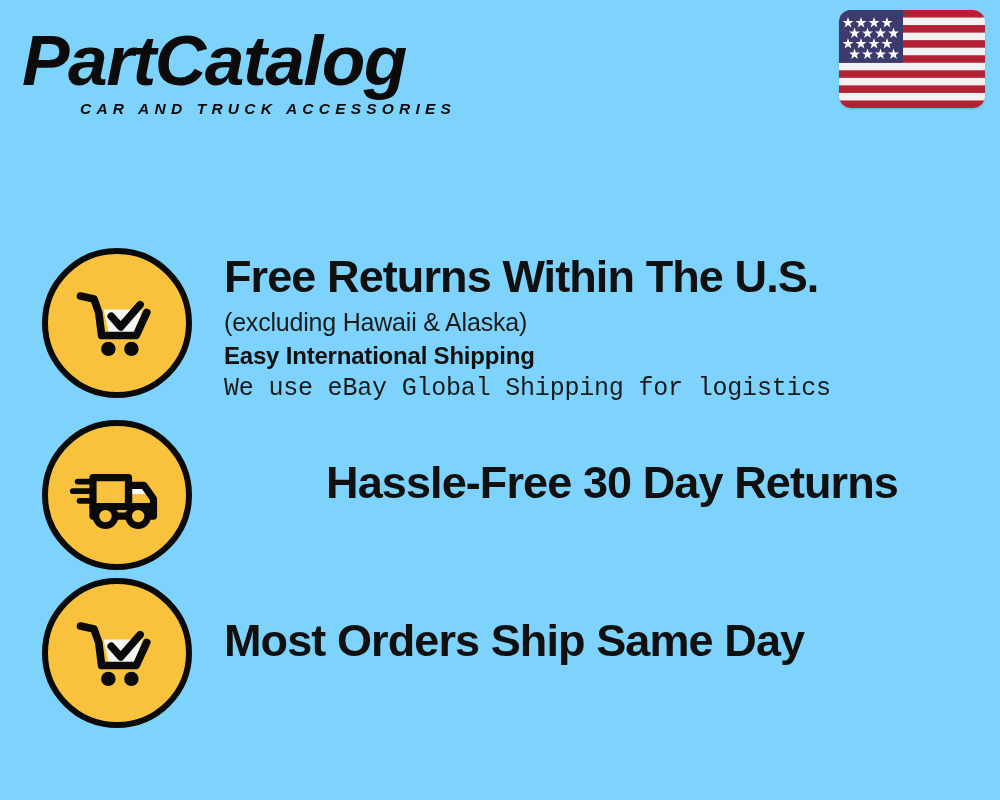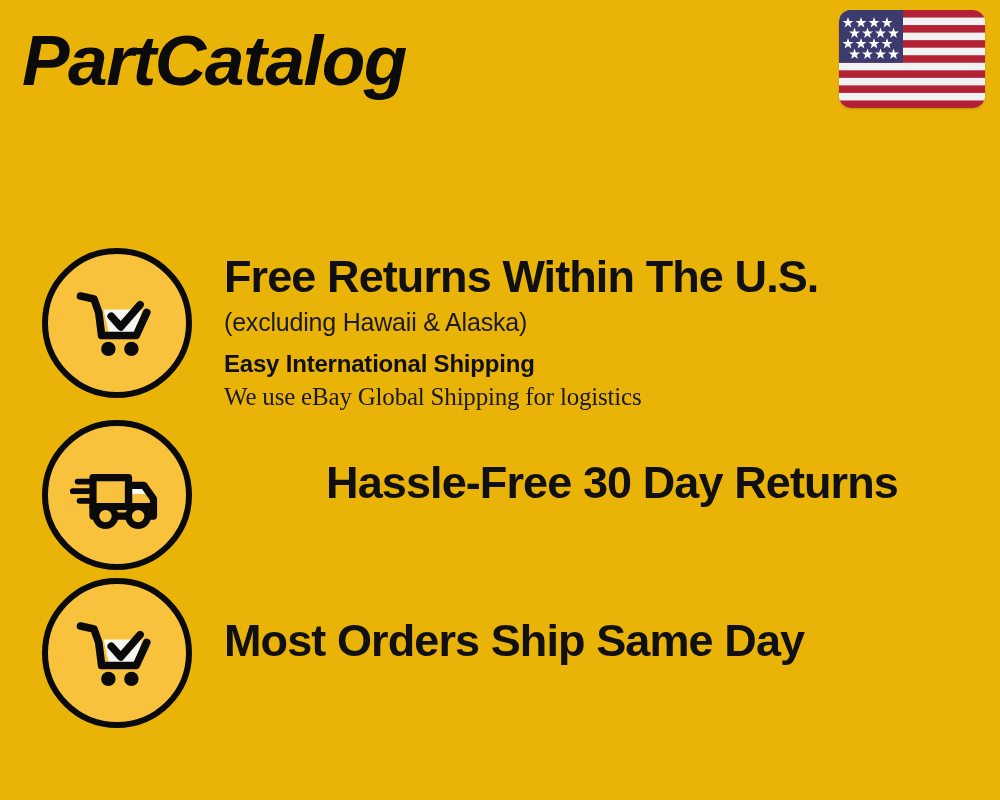--- a/index.html
+++ b/index.html
@@ -7,21 +7,21 @@
     width: 1000px;
     height: 800px;
     background: #ffffff;
     font-family: "Liberation Sans", sans-serif;
     overflow: hidden;
   }
   .page {
     position: relative;
     width: 1000px;
     height: 800px;
-    background: #eab308;
+    background: #7dd3fc;
   }
 
   
   .header { position: absolute; left: 0; top: 0; width: 1000px; height: 180px; }
 
   .logo-block {
     position: absolute;
     left: 22px;
     top: 24px;
     width: 470px;
@@ -137,49 +137,49 @@
     font-family: "Liberation Sans", sans-serif;
     font-weight: 400;
     font-size: 25px;
     line-height: 36px;
     color: #1a1a1a;
     letter-spacing: -0.2px;
     white-space: nowrap;
   }
   .feat-sub-bold {
     display: block;
-    margin-top: 8px;
     font-family: "Liberation Sans", sans-serif;
     font-weight: 700;
     font-size: 24px;
     line-height: 32px;
     color: #101010;
     letter-spacing: -0.2px;
     white-space: nowrap;
   }
   .feat-sub-2 {
     display: block;
-    font-family: Liberation Serif, serif;
+    font-family: Liberation Mono, monospace;
     font-weight: 400;
     font-size: 25px;
     line-height: 34px;
     color: #1a1a1a;
     letter-spacing: -0.2px;
     white-space: nowrap;
   }
 </style>
 </head>
 <body>
 
 <div class="page">
 
   <div class="header">
 
     <div class="logo-block">
       <span class="logo-wordmark">PartCatalog</span>
+      <span class="logo-tagline">CAR AND TRUCK ACCESSORIES</span>
     </div>
 
     <div class="seller-block">
       <span class="flag-wrap">
         <svg viewBox="0 0 146 98" xmlns="http://www.w3.org/2000/svg" aria-hidden="true">
           <rect x="0" y="0" width="146" height="98" fill="#F2F2F2"></rect>
           <g fill="#B22234">
             <rect x="0" y="0" width="146" height="7.54"></rect>
             <rect x="0" y="15.08" width="146" height="7.54"></rect>
             <rect x="0" y="30.15" width="146" height="7.54"></rect>

